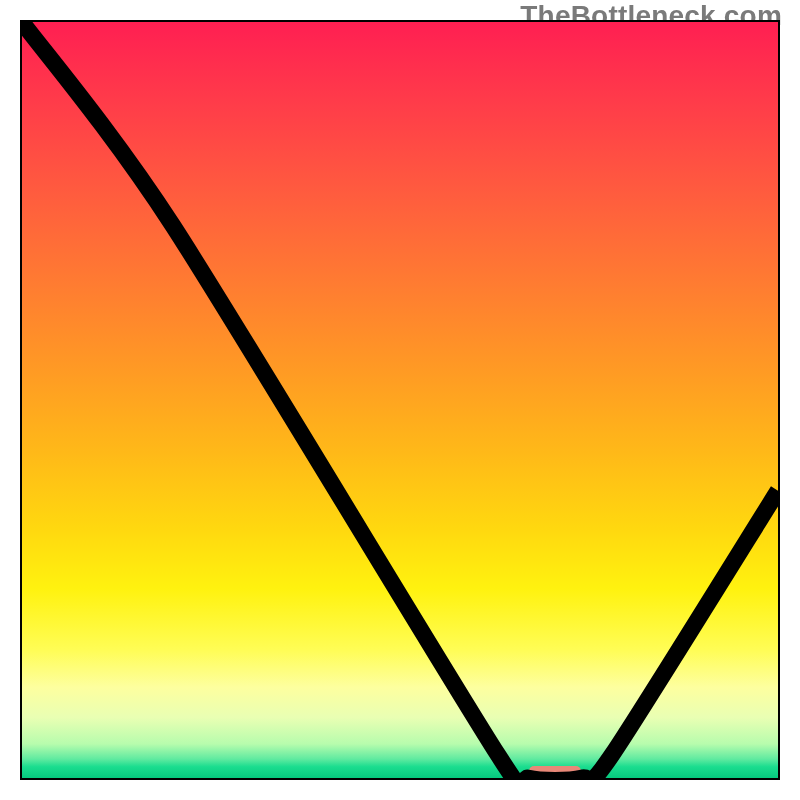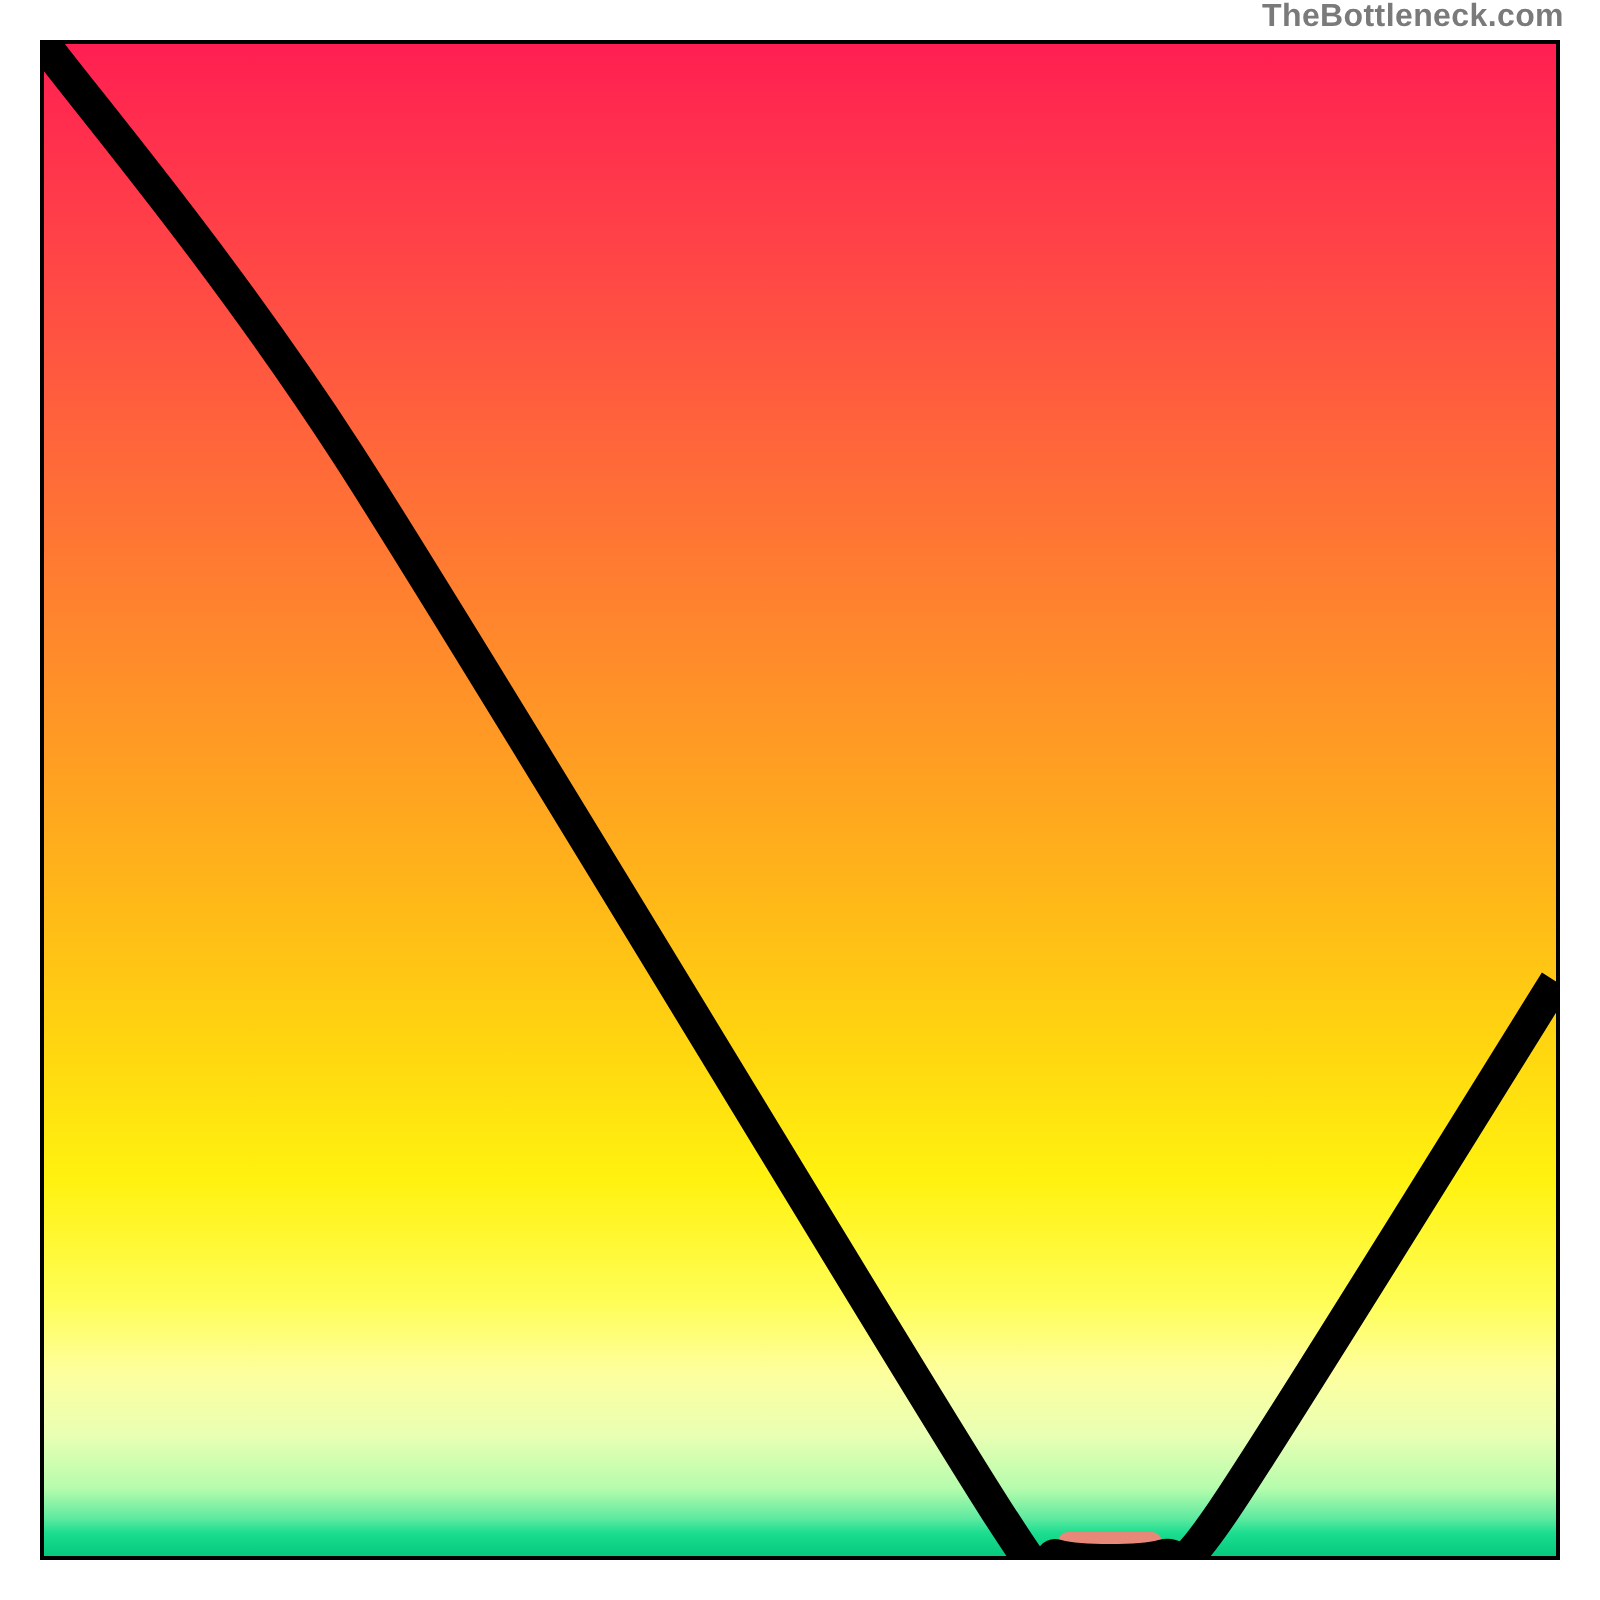--- a/index.html
+++ b/index.html
@@ -55,21 +55,21 @@
   .marker {
     position: absolute;
     height: 10px;
     border-radius: 5px;
     background: #e88878;
   }
   .watermark {
     position: absolute;
     top: 0px;
     right: 18px;
-    font-size: 16px;
+    font-size: 28px;
     font-weight: 600;
     color: #7a7a7a;
     letter-spacing: 0.2px;
   }
 </style>
 </head>
 <body>
 
 <div class="canvas">
 

